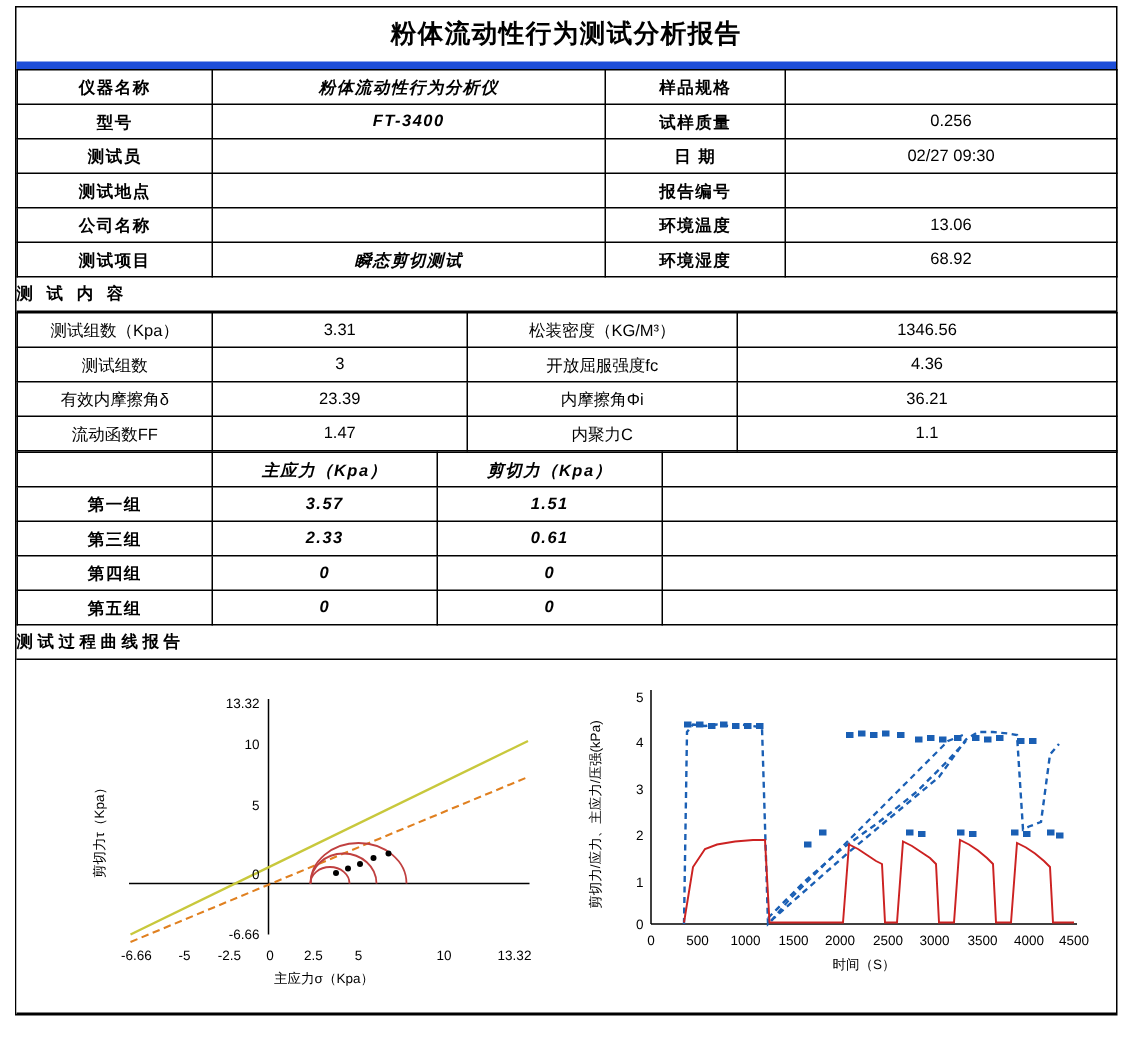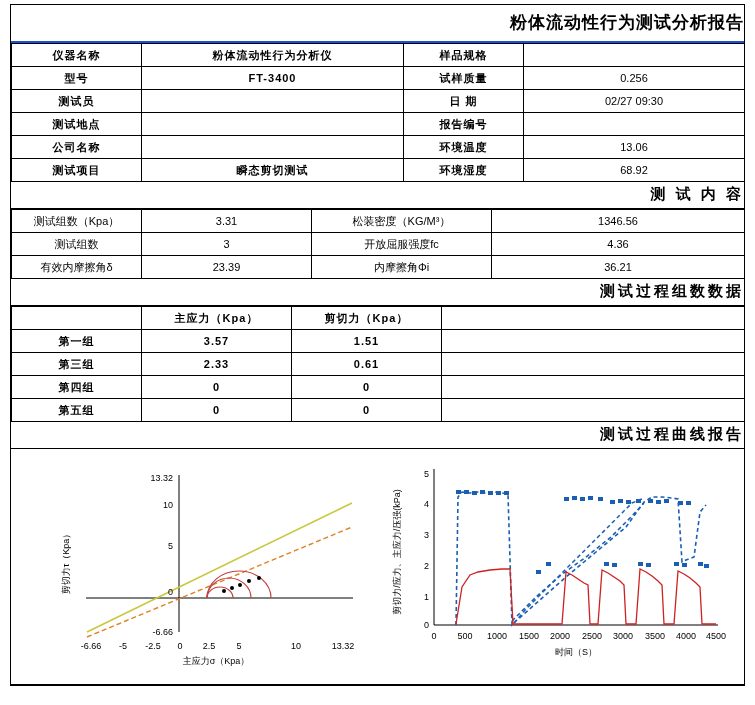--- a/index.html
+++ b/index.html
@@ -23,22 +23,22 @@
   .report {
     position: absolute;
     left: 10px;
     top: 4px;
     width: 735px;
     border: 1px solid #000;
     box-sizing: border-box;
     background: #fff;
   }
   .title-row {
-    border-bottom: 2px solid #1d4ed8;
-    text-align: right;
+    border-bottom: 5px solid #1d4ed8;
+    text-align: center;
     font-size: 17px;
     font-weight: bold;
     letter-spacing: 1px;
     padding: 6px 0 7px 0;
   }
   table.grid {
     border-collapse: collapse;
     width: 100%;
     table-layout: fixed;
   }
@@ -53,24 +53,25 @@
     white-space: nowrap;
   }
   .lbl {
     font-weight: bold;
     letter-spacing: 1px;
     margin-top: 44px;
   }
   .val-bold {
     font-weight: bold;
     letter-spacing: 1px;
+    font-style: italic;
   }
   .section-title {
-    text-align: right;
-    font-size: 15px;
+    text-align: left;
+    font-size: 11px;
     font-weight: bold;
     letter-spacing: 3px;
     padding: 3px 0 4px 0;
     border-bottom: 1px solid #000;
     border-top: 0;
   }
   .charts {
     position: relative;
     height: 235px;
     border-bottom: 1px solid #000;
@@ -168,24 +169,29 @@
           <td>3</td>
           <td>开放屈服强度fc</td>
           <td>4.36</td>
         </tr>
         <tr>
           <td>有效内摩擦角δ</td>
           <td>23.39</td>
           <td>内摩擦角Φi</td>
           <td>36.21</td>
         </tr>
+        <tr>
+          <td>流动函数FF</td>
+          <td>1.47</td>
+          <td>内聚力C</td>
+          <td>1.1</td>
+        </tr>
       </tbody>
     </table>
 
-    <div class="section-title">测试过程组数数据</div>
 
     <table class="grid">
       <colgroup>
         <col style="width:130px">
           <col style="width:150px">
           <col style="width:150px">
           <col style="width:303px">
       </colgroup>
       <tbody>
         <tr>

